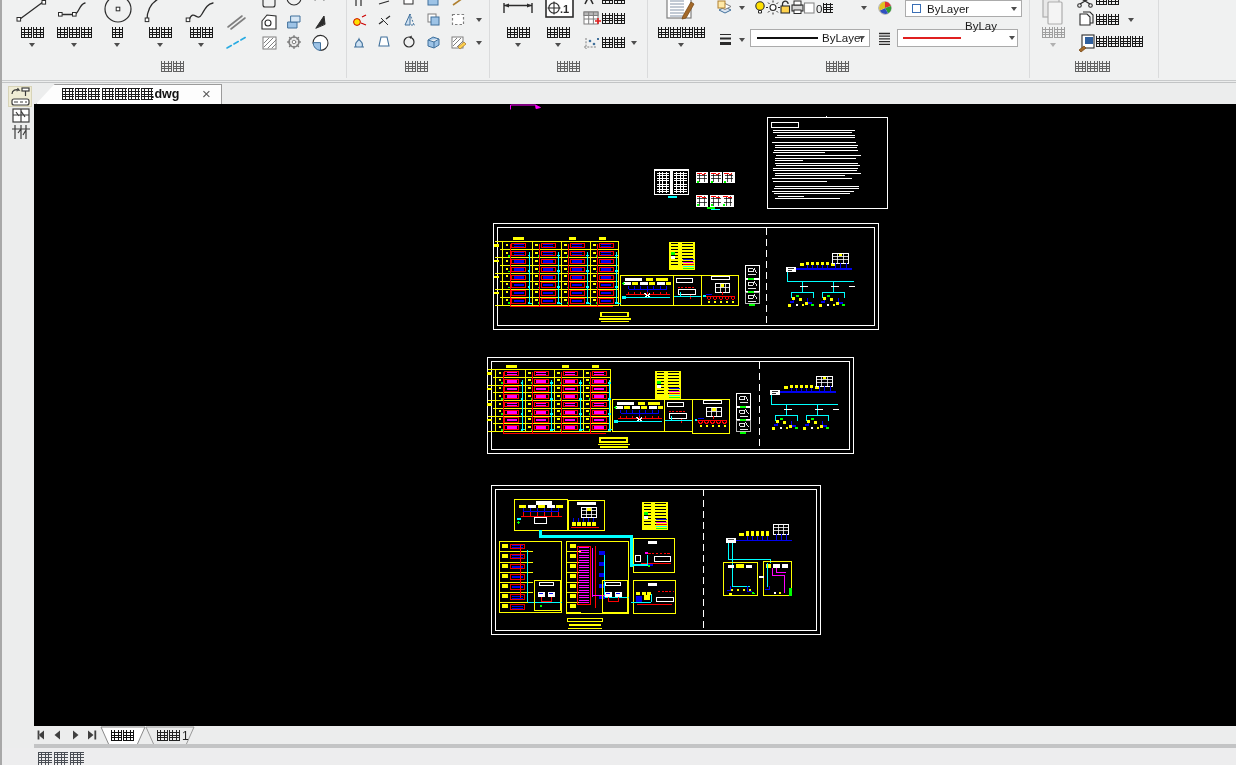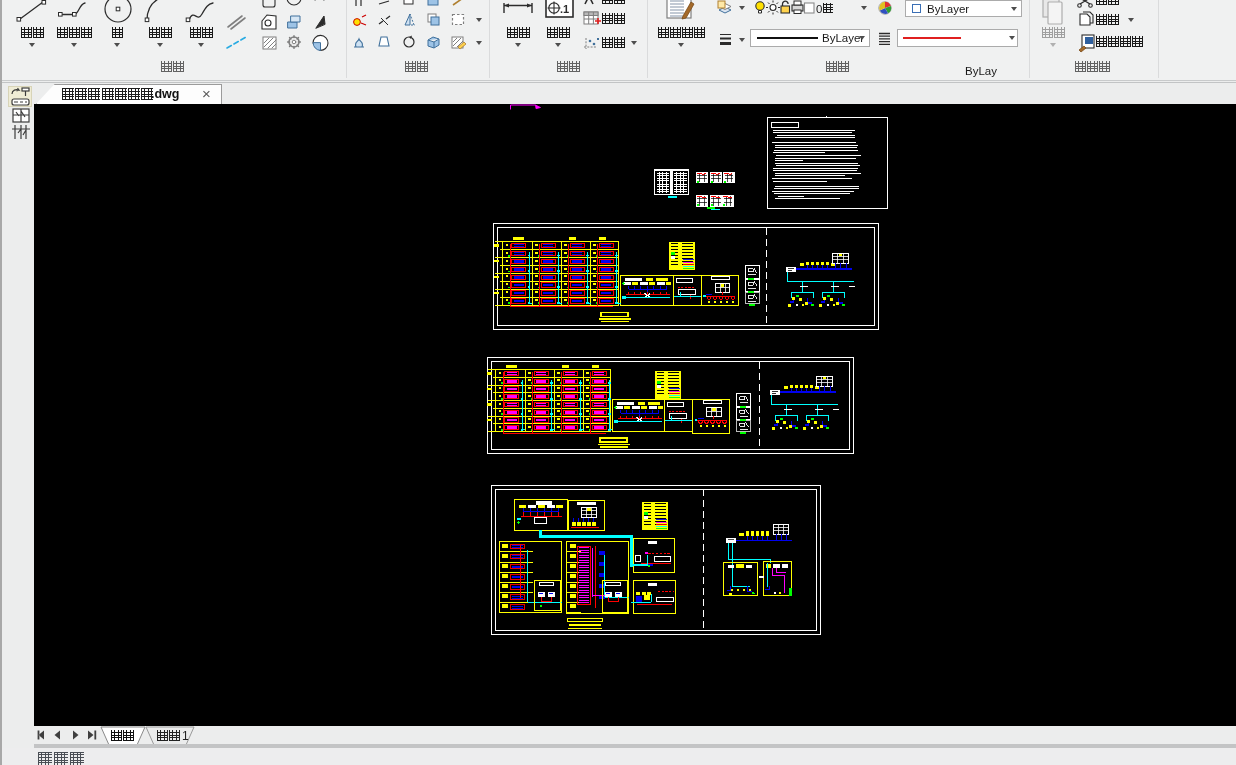--- a/index.html
+++ b/index.html
@@ -48,21 +48,21 @@
     <div style="position:absolute;left:905px;top:0px;width:117px;height:17px;background:#fff;border:1px solid #ababab"></div>
     <div style="position:absolute;left:911.5px;top:3.5px;width:9.5px;height:9.5px;border:1.6px solid #3a6fb5"></div>
     <div style="position:absolute;left:927px;top:2.5px;font:11.5px 'Liberation Sans',sans-serif;color:#1a1a1a;white-space:nowrap;">ByLayer</div>
     <div style="position:absolute;left:1010.5px;top:7px;width:0;height:0;border-left:3.5px solid transparent;border-right:3.5px solid transparent;border-top:4px solid #4d4d4d"></div>
     <div style="position:absolute;left:750px;top:28.5px;width:120px;height:18.5px;background:#fff;border:1px solid #ababab"></div>
     <div style="position:absolute;left:757px;top:37px;width:61px;height:1.5px;background:#111"></div>
     <div style="position:absolute;left:822px;top:31.5px;font:11.5px 'Liberation Sans',sans-serif;color:#1a1a1a;white-space:nowrap;">ByLayer</div>
     <div style="position:absolute;left:858.5px;top:36px;width:0;height:0;border-left:3.5px solid transparent;border-right:3.5px solid transparent;border-top:4px solid #4d4d4d"></div>
     <div style="position:absolute;left:897px;top:28.5px;width:121px;height:18.5px;background:#fff;border:1px solid #ababab"></div>
     <div style="position:absolute;left:903px;top:36.8px;width:58px;height:1.8px;background:#e02020"></div>
-    <div style="position:absolute;left:965px;top:20px;font:11.5px 'Liberation Sans',sans-serif;color:#1a1a1a;white-space:nowrap;margin-top:45px;">ByLay</div>
+    <div style="position:absolute;left:965px;top:20px;font:11.5px 'Liberation Sans',sans-serif;color:#1a1a1a;white-space:nowrap;">ByLay</div>
     <div style="position:absolute;left:1008.5px;top:36px;width:0;height:0;border-left:3.5px solid transparent;border-right:3.5px solid transparent;border-top:4px solid #4d4d4d"></div>
     <svg width="1236" height="80" style="position:absolute;left:0;top:0" xmlns="http://www.w3.org/2000/svg">
       <g fill="none" stroke-linecap="round">
         <path d="M20,19 L43,2" stroke="#2c2c2c" stroke-width="1.3"></path>
         <rect x="17" y="17.5" width="3.6" height="3.6" fill="#fff" stroke="#2c2c2c" stroke-width="1"></rect>
         <rect x="42" y="0.5" width="3.6" height="3.6" fill="#fff" stroke="#2c2c2c" stroke-width="1"></rect>
         <path d="M62,14.5 L74,14.5 C79,14.5 79,4 85,3" stroke="#2c2c2c" stroke-width="1.3"></path>
         <rect x="58.5" y="12.5" width="3.6" height="3.6" fill="#fff" stroke="#2c2c2c" stroke-width="1"></rect>
         <rect x="72.5" y="12.5" width="3.6" height="3.6" fill="#fff" stroke="#2c2c2c" stroke-width="1"></rect>
         <circle cx="118" cy="9" r="13" stroke="#2c2c2c" stroke-width="1.2"></circle>

